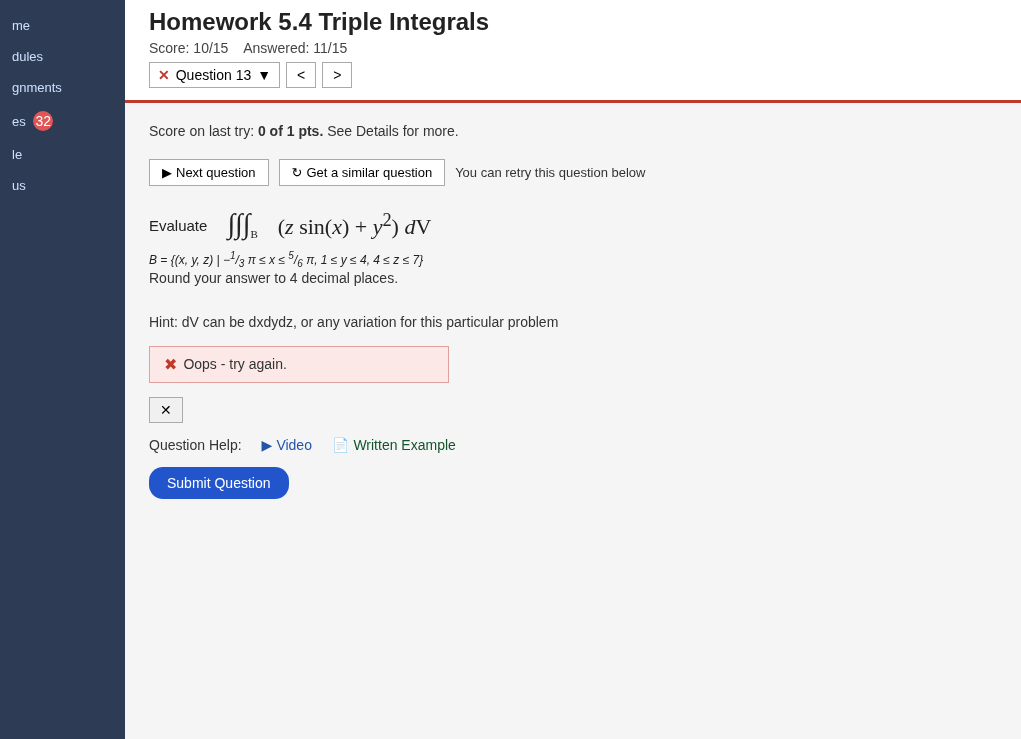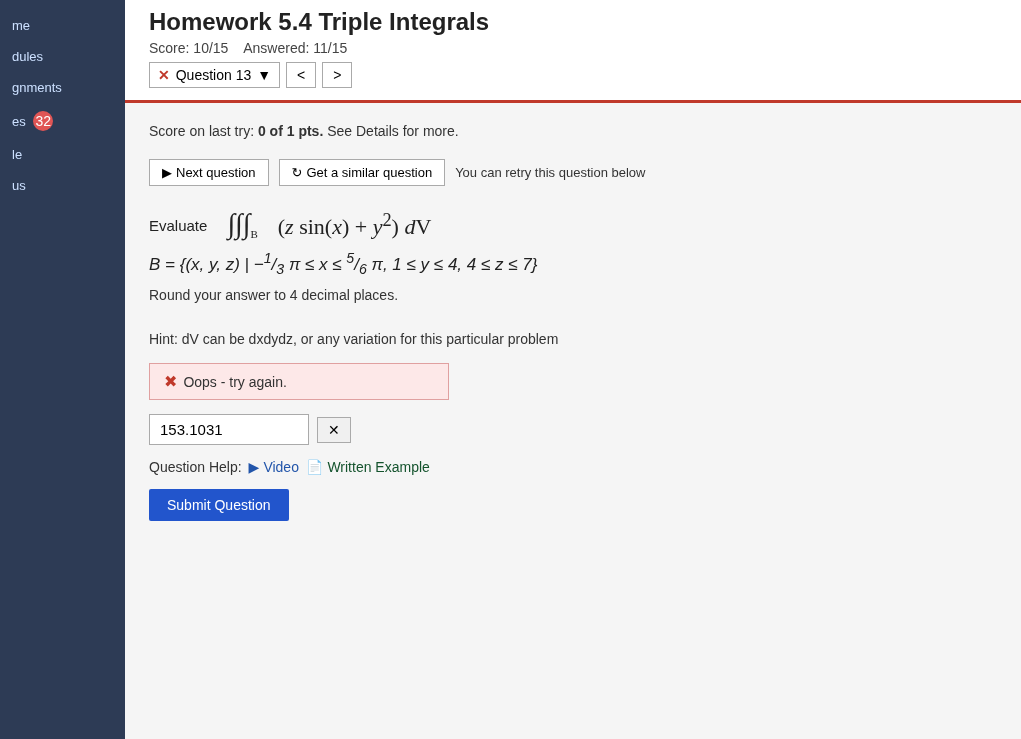--- a/index.html
+++ b/index.html
@@ -142,23 +142,23 @@
     }
     .evaluate-line {
       font-size: 15px;
       color: #222;
       display: flex;
       align-items: center;
       gap: 20px;
       margin-bottom: 10px;
     }
     .math-block {
-      font-size: 17px;
+      font-size: 12px;
       color: #222;
-      margin-bottom: 10px;
+      margin-bottom: 0;
       font-style: italic;
     }
     .round-note {
       font-size: 14px;
       color: #333;
       margin-bottom: 10px;
     }
     .hint-text {
       font-size: 14px;
       color: #333;
@@ -204,41 +204,41 @@
       font-size: 14px;
       cursor: pointer;
     }
 
     
     .question-help {
       font-size: 14px;
       color: #333;
       display: flex;
       align-items: center;
-      gap: 7px;
+      gap: 20px;
       margin-bottom: 14px;
     }
     .help-link {
       color: #2255aa;
       cursor: pointer;
       text-decoration: none;
       display: flex;
       align-items: center;
       gap: 4px;
     }
 
     
     .submit-btn {
       background: #2255cc;
       color: white;
       border: none;
       padding: 8px 18px;
       font-size: 14px;
       cursor: pointer;
-      border-radius: 2px;
+      border-radius: 14px;
     }
 
     
     .math-integral {
       font-family: 'Times New Roman', Times, serif;
       font-size: 22px;
       line-height: 1;
     }
     .integral-symbol {
       font-size: 28px;
@@ -342,21 +342,20 @@
     </div>
 
     
     <div class="error-box">
       <span class="error-icon">✖</span>
       <span>Oops - try again.</span>
     </div>
 
     
     <div class="answer-row">
-      <input class="answer-input" type="text" value="153.1031" style="">
       <button class="clear-btn">
         <span>✕</span>
       </button>
     </div>
 
     
     <div class="question-help">
       <span>Question Help:</span>
       <a class="help-link">
         <span style="color:#2255aa;">▶</span>

